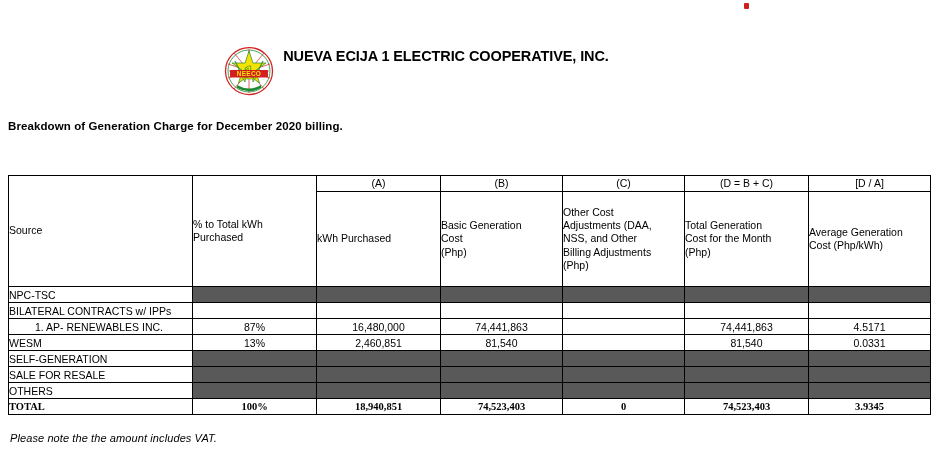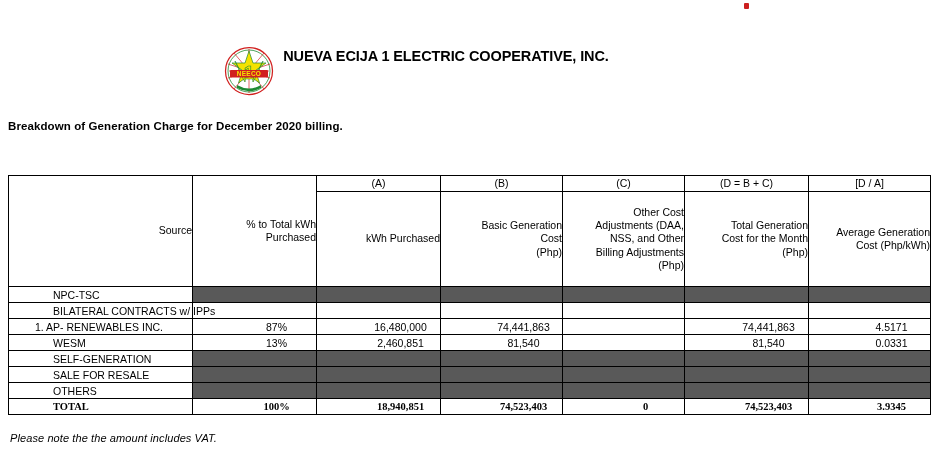--- a/index.html
+++ b/index.html
@@ -102,30 +102,30 @@
   
   .hdr-letter {
     height: 15px;
     text-align: center;
     font-weight: bold;
     font-size: 10.5px;
     line-height: 15px;
   }
   .hdr-main {
     height: 94px;
-    text-align: right;
+    text-align: left;
     font-weight: bold;
     font-size: 10.5px;
     line-height: 1.25;
     padding: 0 4px;
     margin-left: 12px;
   }
 
   
-  tr.drow td { height: 15px; padding-left: 44px; }
+  tr.drow td { height: 15px; }
   td.label {
     text-align: left;
     font-weight: bold;
     padding-left: 4px;
     white-space: nowrap;
   }
   td.label.indent { padding-left: 26px; }
   td.num {
     text-align: center;
     font-weight: normal;

